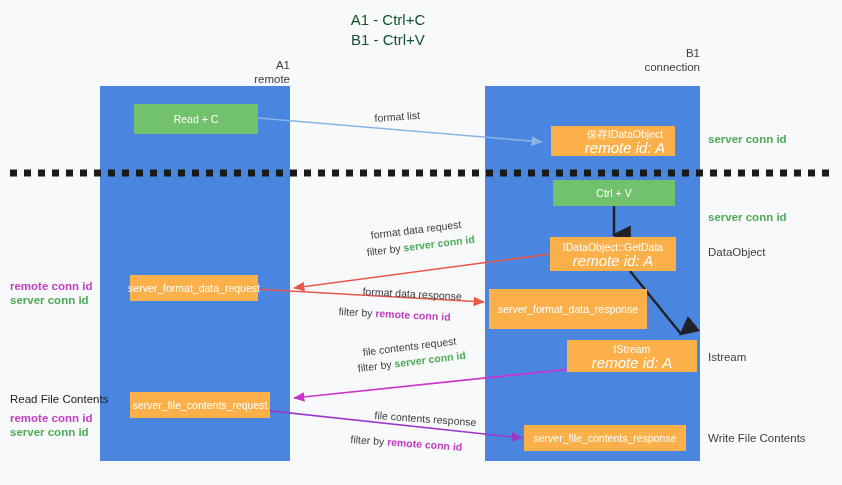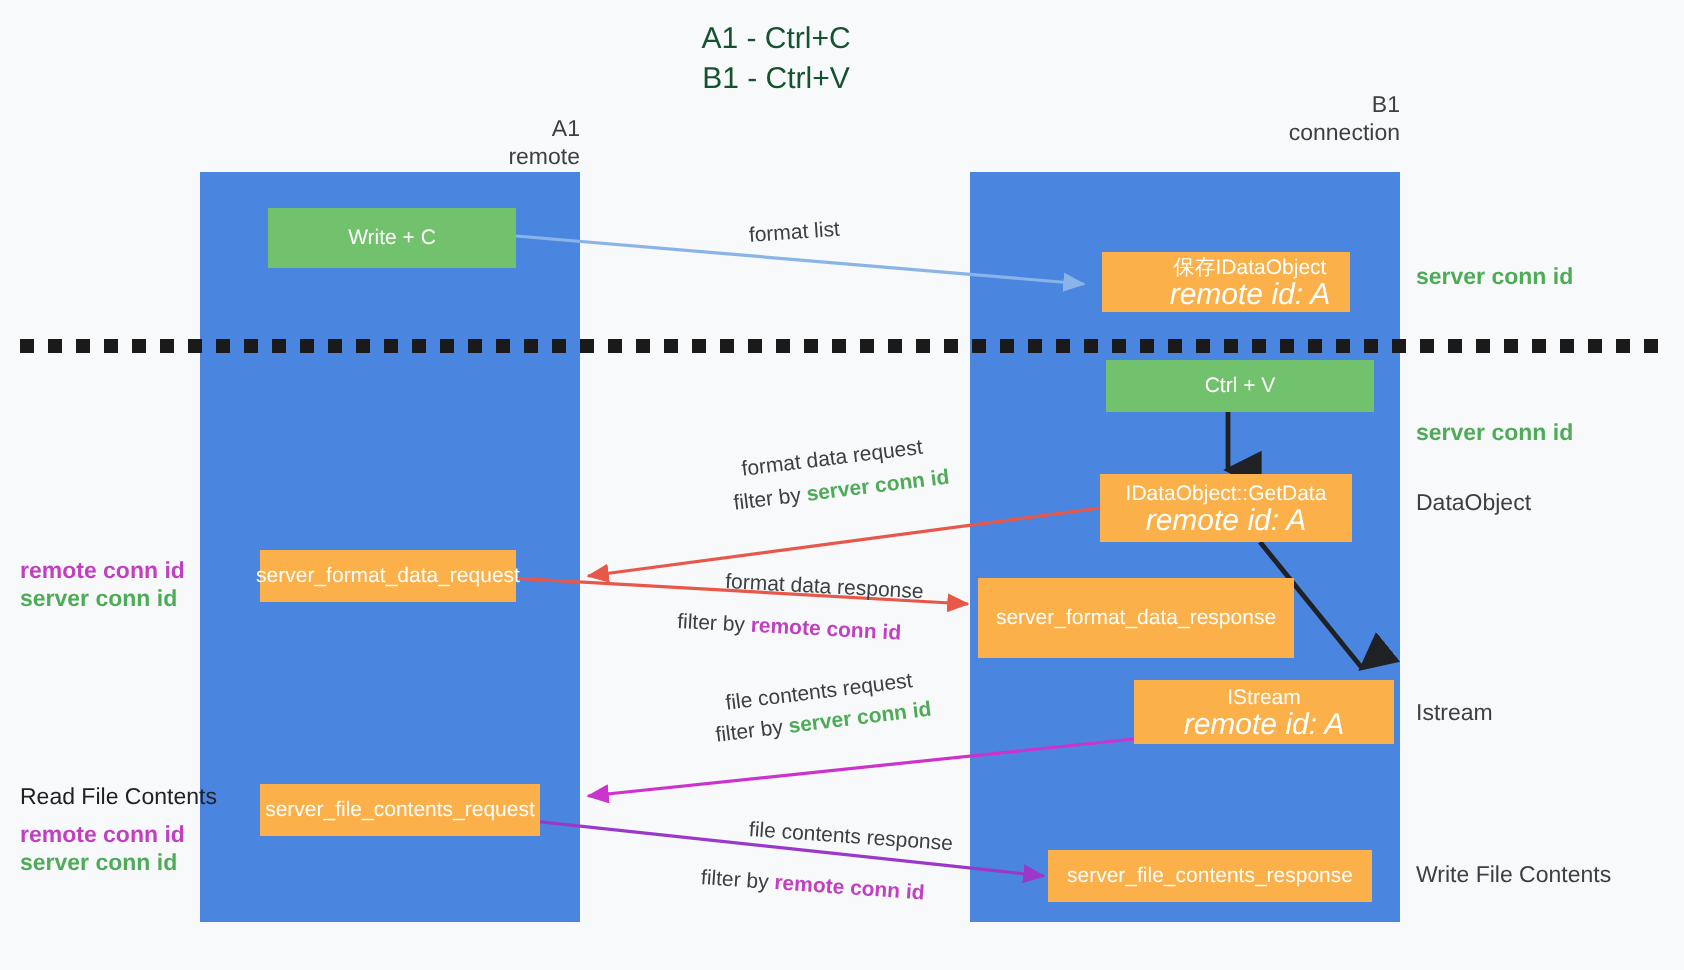--- a/index.html
+++ b/index.html
@@ -107,29 +107,29 @@
     <line x1="132" y1="282" x2="484" y2="302" stroke="#e8584a" stroke-width="1.6" marker-end="url(#ah-red)"></line>
 
     <line x1="600" y1="366" x2="294" y2="398" stroke="#cc33cc" stroke-width="1.6" marker-end="url(#ah-magenta)"></line>
 
     <line x1="132" y1="396" x2="522" y2="438" stroke="#9b38c9" stroke-width="1.6" marker-end="url(#ah-purple)"></line>
 
     <line x1="10" y1="173" x2="832" y2="173" stroke="#1a1a1a" stroke-width="7" stroke-dasharray="7 7"></line>
   </svg>
 
   <div class="box green" style="left:134px;top:104px;width:124px;height:30px;">
-    <div>Write + C</div>
+    <div>Read + C</div>
   </div>
 
   <div class="box orange" style="left:551px;top:126px;width:124px;height:30px;padding-left:28px;">
     <div>保存IDataObject</div>
     <div class="l2">remote id: A</div>
   </div>
 
-  <div class="box green" style="left:553px;top:180px;width:134px;height:26px;">
+  <div class="box green" style="left:553px;top:180px;width:122px;height:26px;">
     <div>Ctrl + V</div>
   </div>
 
   <div class="box orange" style="left:550px;top:237px;width:126px;height:34px;">
     <div>IDataObject::GetData</div>
     <div class="l2">remote id: A</div>
   </div>
 
   <div class="box orange" style="left:130px;top:275px;width:128px;height:26px;">
     <div>server_format_data_request</div>

